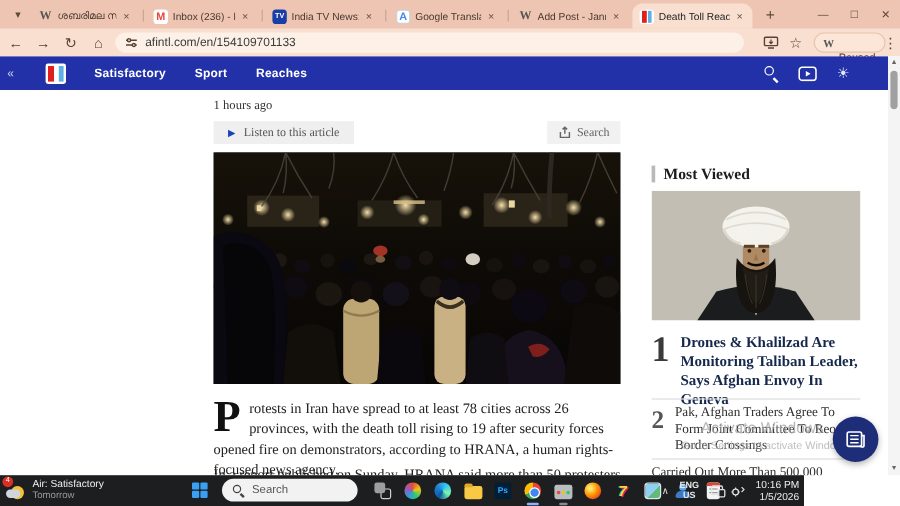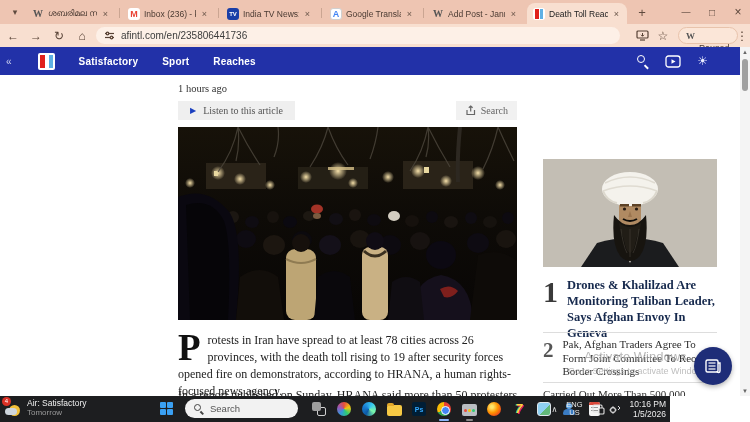--- a/index.html
+++ b/index.html
@@ -109,21 +109,21 @@
   .seven { font-size:12px; font-weight:bold; font-style:italic; color:#ffd23e; text-shadow:1px 1px 0 #e91e63, -1px 0 0 #23c4a0; }
   .photosq { width:14px; height:14px; border-radius:3px; background:linear-gradient(135deg,#8fd0f2 0 55%,#63b97a 55% 100%); border:1px solid #dfe7ee; }
   .peopleic { position:relative; width:14px; height:14px; }
   .peopleic .h { position:absolute; left:4px; top:1px; width:6px; height:6px; border-radius:50%; background:#64a8e8; }
   .peopleic .s { position:absolute; left:1px; top:7px; width:12px; height:6px; border-radius:6px 6px 2px 2px; background:#3a7cc4; }
   .clipbd { position:relative; width:11px; height:14px; background:#f4f4f4; border-radius:2px; }
   .clipbd:before { content:""; position:absolute; left:0; top:0; width:11px; height:3px; background:#d9483b; border-radius:2px 2px 0 0; }
   .clipbd:after { content:""; position:absolute; left:2px; top:5px; width:7px; height:1px; background:#999; box-shadow:0 3px 0 #999; }
   .tray { position:absolute; right:4px; top:0; height:26px; display:flex; align-items:center; gap:9px; }
   .traychev { color:#e0e0e0; font-size:8px; }
-  .lang { text-align:center; color:#e8e8e8; font-size:7.5px; line-height:8px; }
+  .lang { text-align:center; color:#e8e8e8; font-size:7.5px; line-height:8px;font-weight:bold; }
   .trayicons { display:flex; gap:3px; align-items:center; }
   .clock { text-align:right; color:#ececec; font-size:8.5px; line-height:10px; }
 
   .mag { position:relative; width:10px; height:10px; }
   .mag i { position:absolute; left:0; top:0; width:7px; height:7px; border:1.5px solid currentColor; border-radius:50%; }
   .mag b { position:absolute; right:0; bottom:0; width:4px; height:1.5px; background:currentColor; transform:rotate(45deg); }
 </style>
 </head>
 <body>
 
@@ -188,21 +188,21 @@
     <div class="navbtn">⌂</div>
     <div class="urlpill">
       <svg width="11" height="11" viewBox="0 0 11 11">
           <g stroke="#574235" stroke-width="1.2" fill="none">
             <line x1="1" y1="3.5" x2="10" y2="3.5"></line>
             <line x1="1" y1="7.5" x2="10" y2="7.5"></line>
             <circle cx="3.5" cy="3.5" r="1.3" fill="#f8dfd0"></circle>
             <circle cx="7.5" cy="7.5" r="1.3" fill="#f8dfd0"></circle>
           </g>
         </svg>
-      <span class="urltext">afintl.com/en/235806441736</span>
+      <span class="urltext">afintl.com/en/154109701133</span>
     </div>
     <div class="tbicon" style="left:632px;">
       <svg width="13" height="11" viewBox="0 0 13 11">
           <rect x="1" y="1" width="11" height="7" rx="1" fill="none" stroke="#574235" stroke-width="1.2"></rect>
           <line x1="4" y1="10" x2="9" y2="10" stroke="#574235" stroke-width="1.2"></line>
           <path d="M6.5 3 v3 M5 4.8 l1.5 1.5 1.5-1.5" stroke="#574235" stroke-width="1" fill="none"></path>
         </svg>
     </div>
     <div class="tbicon" style="left:653px; font-size:12px;">☆</div>
     <div class="pausedpill">
@@ -350,20 +350,24 @@
         <path d="M140 150 q16-12 32 0 l5 43 L136 193 Z" fill="#0a080c"></path>
         <path d="M214 155 q14-10 28 0 l4 38 L210 193 Z" fill="#100d12"></path>
       </svg>
     </div>
 
     <div class="para serif">
       <span class="dropcap serif">P</span><span>rotests in Iran have spread to at least 78 cities across 26 provinces, with the death toll rising to 19 after security forces opened fire on demonstrators, according to HRANA, a human rights-focused news agency.</span>
     </div>
     <div class="para2 serif">In a report published on Sunday, HRANA said more than 50 protesters have been</div>
 
+    <div class="mvhead">
+      <span class="mvbar"></span>
+      <span class="mvtitle serif">Most Viewed</span>
+    </div>
 
     <div class="sideimg">
       <svg width="174" height="108" viewBox="0 0 174 108">
         <rect width="174" height="108" fill="#c9c3ba"></rect>
         <rect width="174" height="108" fill="#b5afa5" opacity=".25"></rect>
         <path d="M38 108 L54 84 Q87 74 120 84 L136 108 Z" fill="#1b1c1e"></path>
         <polygon points="79,85 95,85 87,104" fill="#e8e4da"></polygon>
         <rect x="76" y="40" width="22" height="28" rx="8" fill="#b08a62"></rect>
         <ellipse cx="87" cy="30" rx="28" ry="17" fill="#f4f2ec"></ellipse>
         <path d="M60 32 q4 10 14 12 M114 32 q-4 10 -14 12" stroke="#dcd8cd" stroke-width="2" fill="none"></path>

